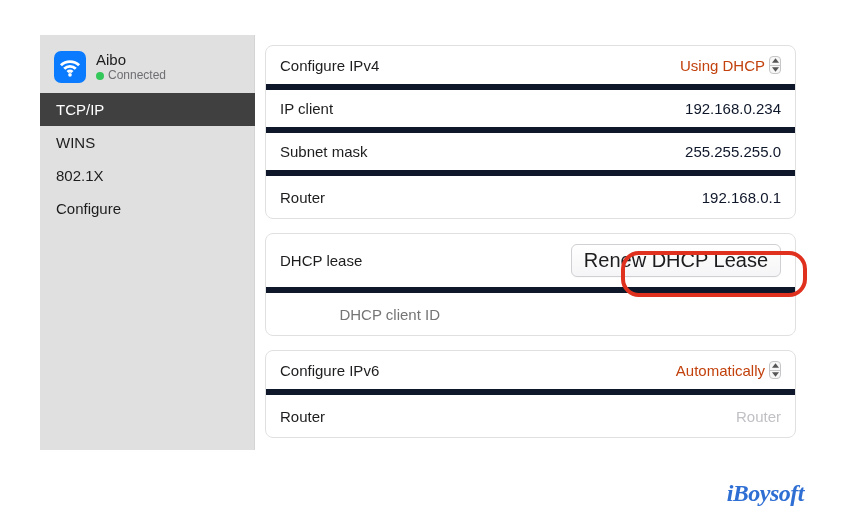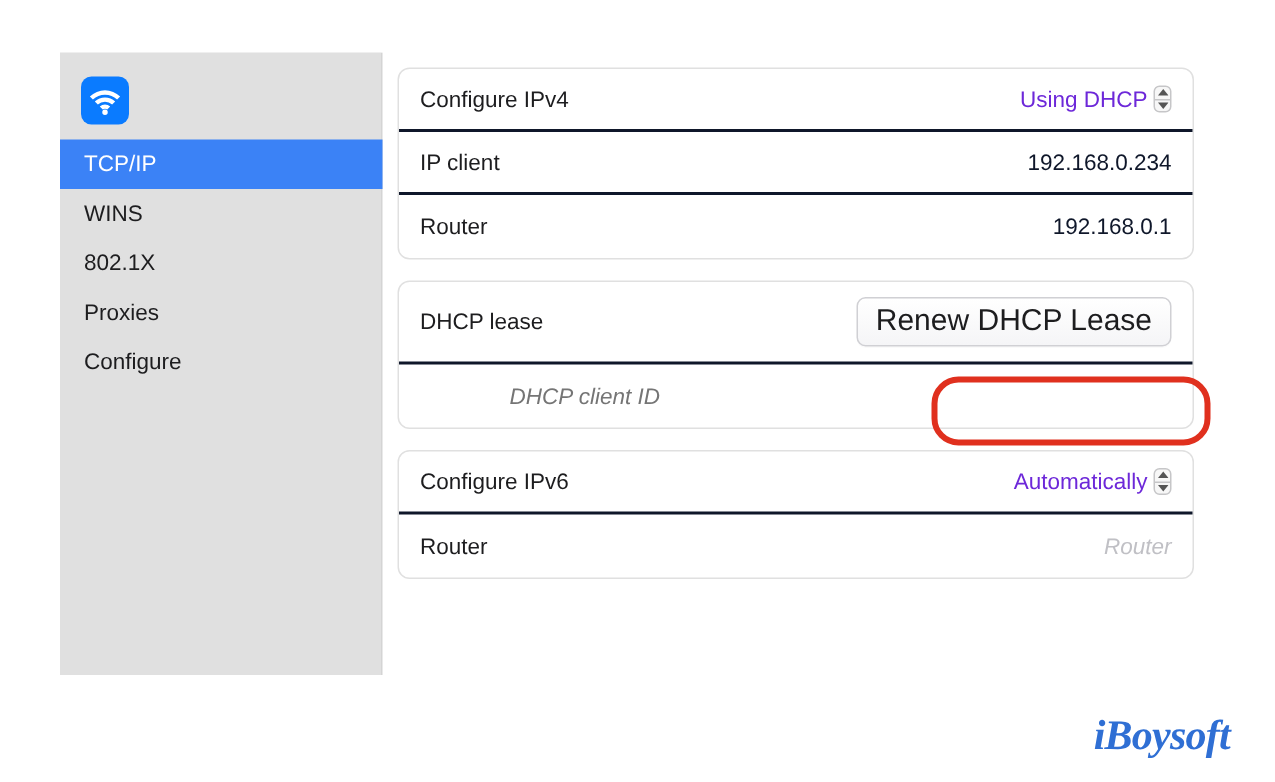--- a/index.html
+++ b/index.html
@@ -47,113 +47,118 @@
     display:inline-block; width:8px; height:8px; border-radius:50%;
     background:#34c759; margin-right:4px; vertical-align:middle;
   }
   .sidebar-list { list-style:none; }
   .sidebar-item {
     padding: 8px 16px;
     font-size:15px;
     cursor:pointer;
   }
   .sidebar-item.selected {
-    background:#3b82f6;
+    background:#404040;
     color:#fff;
     border-radius:0;
   }
   .content {
     flex:1;
     padding:10px 14px 10px 10px;
     overflow:auto;
   }
   .group {
     border:1px solid #e0e0e0;
     border-radius:8px;
     margin-bottom:14px;
     background:#fff;
   }
   .row {
     display:flex;
     align-items:center;
     justify-content:space-between;
     padding:10px 14px;
     min-height:42px;
-    border-bottom:2px solid #0f172a;
+    border-bottom:6px solid #0f172a;
   }
   .row:last-child { border-bottom:none; }
   .row-label { font-size:15px; color:#1d1d1f; }
   .row-value {
     font-size:15px; color:#0f172a; text-align:right;
     display:flex; align-items:center; gap:4px;
   }
-  .placeholder { color:#c0c0c5;font-style:italic; }
+  .placeholder { color:#c0c0c5; }
   .stepper {
     width:12px; height:18px;
     display:flex; flex-direction:column;
     border:1px solid #c6c6c8; border-radius:4px;
     background:#f7f7f7;
     margin-left:4px;
   }
   .stepper div {
     flex:1; display:flex; align-items:center; justify-content:center;
   }
   .stepper div:first-child { border-bottom:1px solid #c6c6c8; }
   .stepper svg { width:7px; height:5px; fill:#555; }
   .popup-button {
     border:none; background:transparent; font-size:15px;
-    color:#6d28d9; display:flex; align-items:center; cursor:pointer;
+    color:#c2410c; display:flex; align-items:center; cursor:pointer;
     padding:0;
   }
   .mac-button {
     border:1px solid #d0d0d4;
     border-radius:6px;
     background:linear-gradient(#ffffff,#f5f5f7);
     padding:4px 12px;
     font-size:20px;
     color:#1d1d1f;
     cursor:pointer;
     box-shadow:0 1px 0 rgba(0,0,0,0.02);
   }
   .highlight {
     position:absolute;
     border:4px solid #e0301e;
     border-radius:18px;
     pointer-events:none;
   }
   .watermark {
     position:absolute;
-    right:30px;
+    right:46px;
     bottom:14px;
-    font-size:28px;
+    font-size:24px;
     font-weight:700;
     font-style:italic;
     color:#2f6fd4;
     letter-spacing:-0.5px;
     font-family: "Brush Script MT", "Segoe Script", cursive;
   }
 </style>
 </head>
 <body>
 
 <div class="window">
 
   <aside class="sidebar">
     <div class="net-header">
       <div class="wifi-icon">
         <svg viewBox="0 0 24 24">
             <path d="M12 18.5a2 2 0 1 0 0 4 2 2 0 0 0 0-4zM4.6 12.7a11 11 0 0 1 14.8 0l-2.2 2.2a7.9 7.9 0 0 0-10.4 0l-2.2-2.2zM1 9a16 16 0 0 1 22 0l-2.2 2.2a12.9 12.9 0 0 0-17.6 0L1 9zm7.2 7.3a6 6 0 0 1 7.6 0l-2.2 2.2a2.9 2.9 0 0 0-3.2 0l-2.2-2.2z"></path>
           </svg>
       </div>
+      <div class="net-text">
+        <div class="net-name">Aibo</div>
+        <div class="net-status">
+          <span class="status-dot"></span><span>Connected</span>
+        </div>
+      </div>
     </div>
     <ul class="sidebar-list">
       <li class="sidebar-item selected"><span>TCP/IP</span></li>
       <li class="sidebar-item"><span>WINS</span></li>
       <li class="sidebar-item"><span>802.1X</span></li>
-      <li class="sidebar-item"><span>Proxies</span></li>
       <li class="sidebar-item"><span>Configure</span></li>
     </ul>
   </aside>
 
   <main class="content">
 
     <div class="group">
       <div class="row">
         <div class="row-label">Configure IPv4</div>
         <button class="popup-button">
@@ -170,20 +175,24 @@
                 </svg>
               </div>
           </span>
         </button>
       </div>
       <div class="row">
         <div class="row-label">IP client</div>
         <div class="row-value">192.168.0.234</div>
       </div>
       <div class="row">
+        <div class="row-label">Subnet mask</div>
+        <div class="row-value">255.255.255.0</div>
+      </div>
+      <div class="row">
         <div class="row-label">Router</div>
         <div class="row-value">192.168.0.1</div>
       </div>
     </div>
 
     <div class="group">
       <div class="row">
         <div class="row-label">DHCP lease</div>
         <button class="mac-button">Renew DHCP Lease</button>
       </div>

